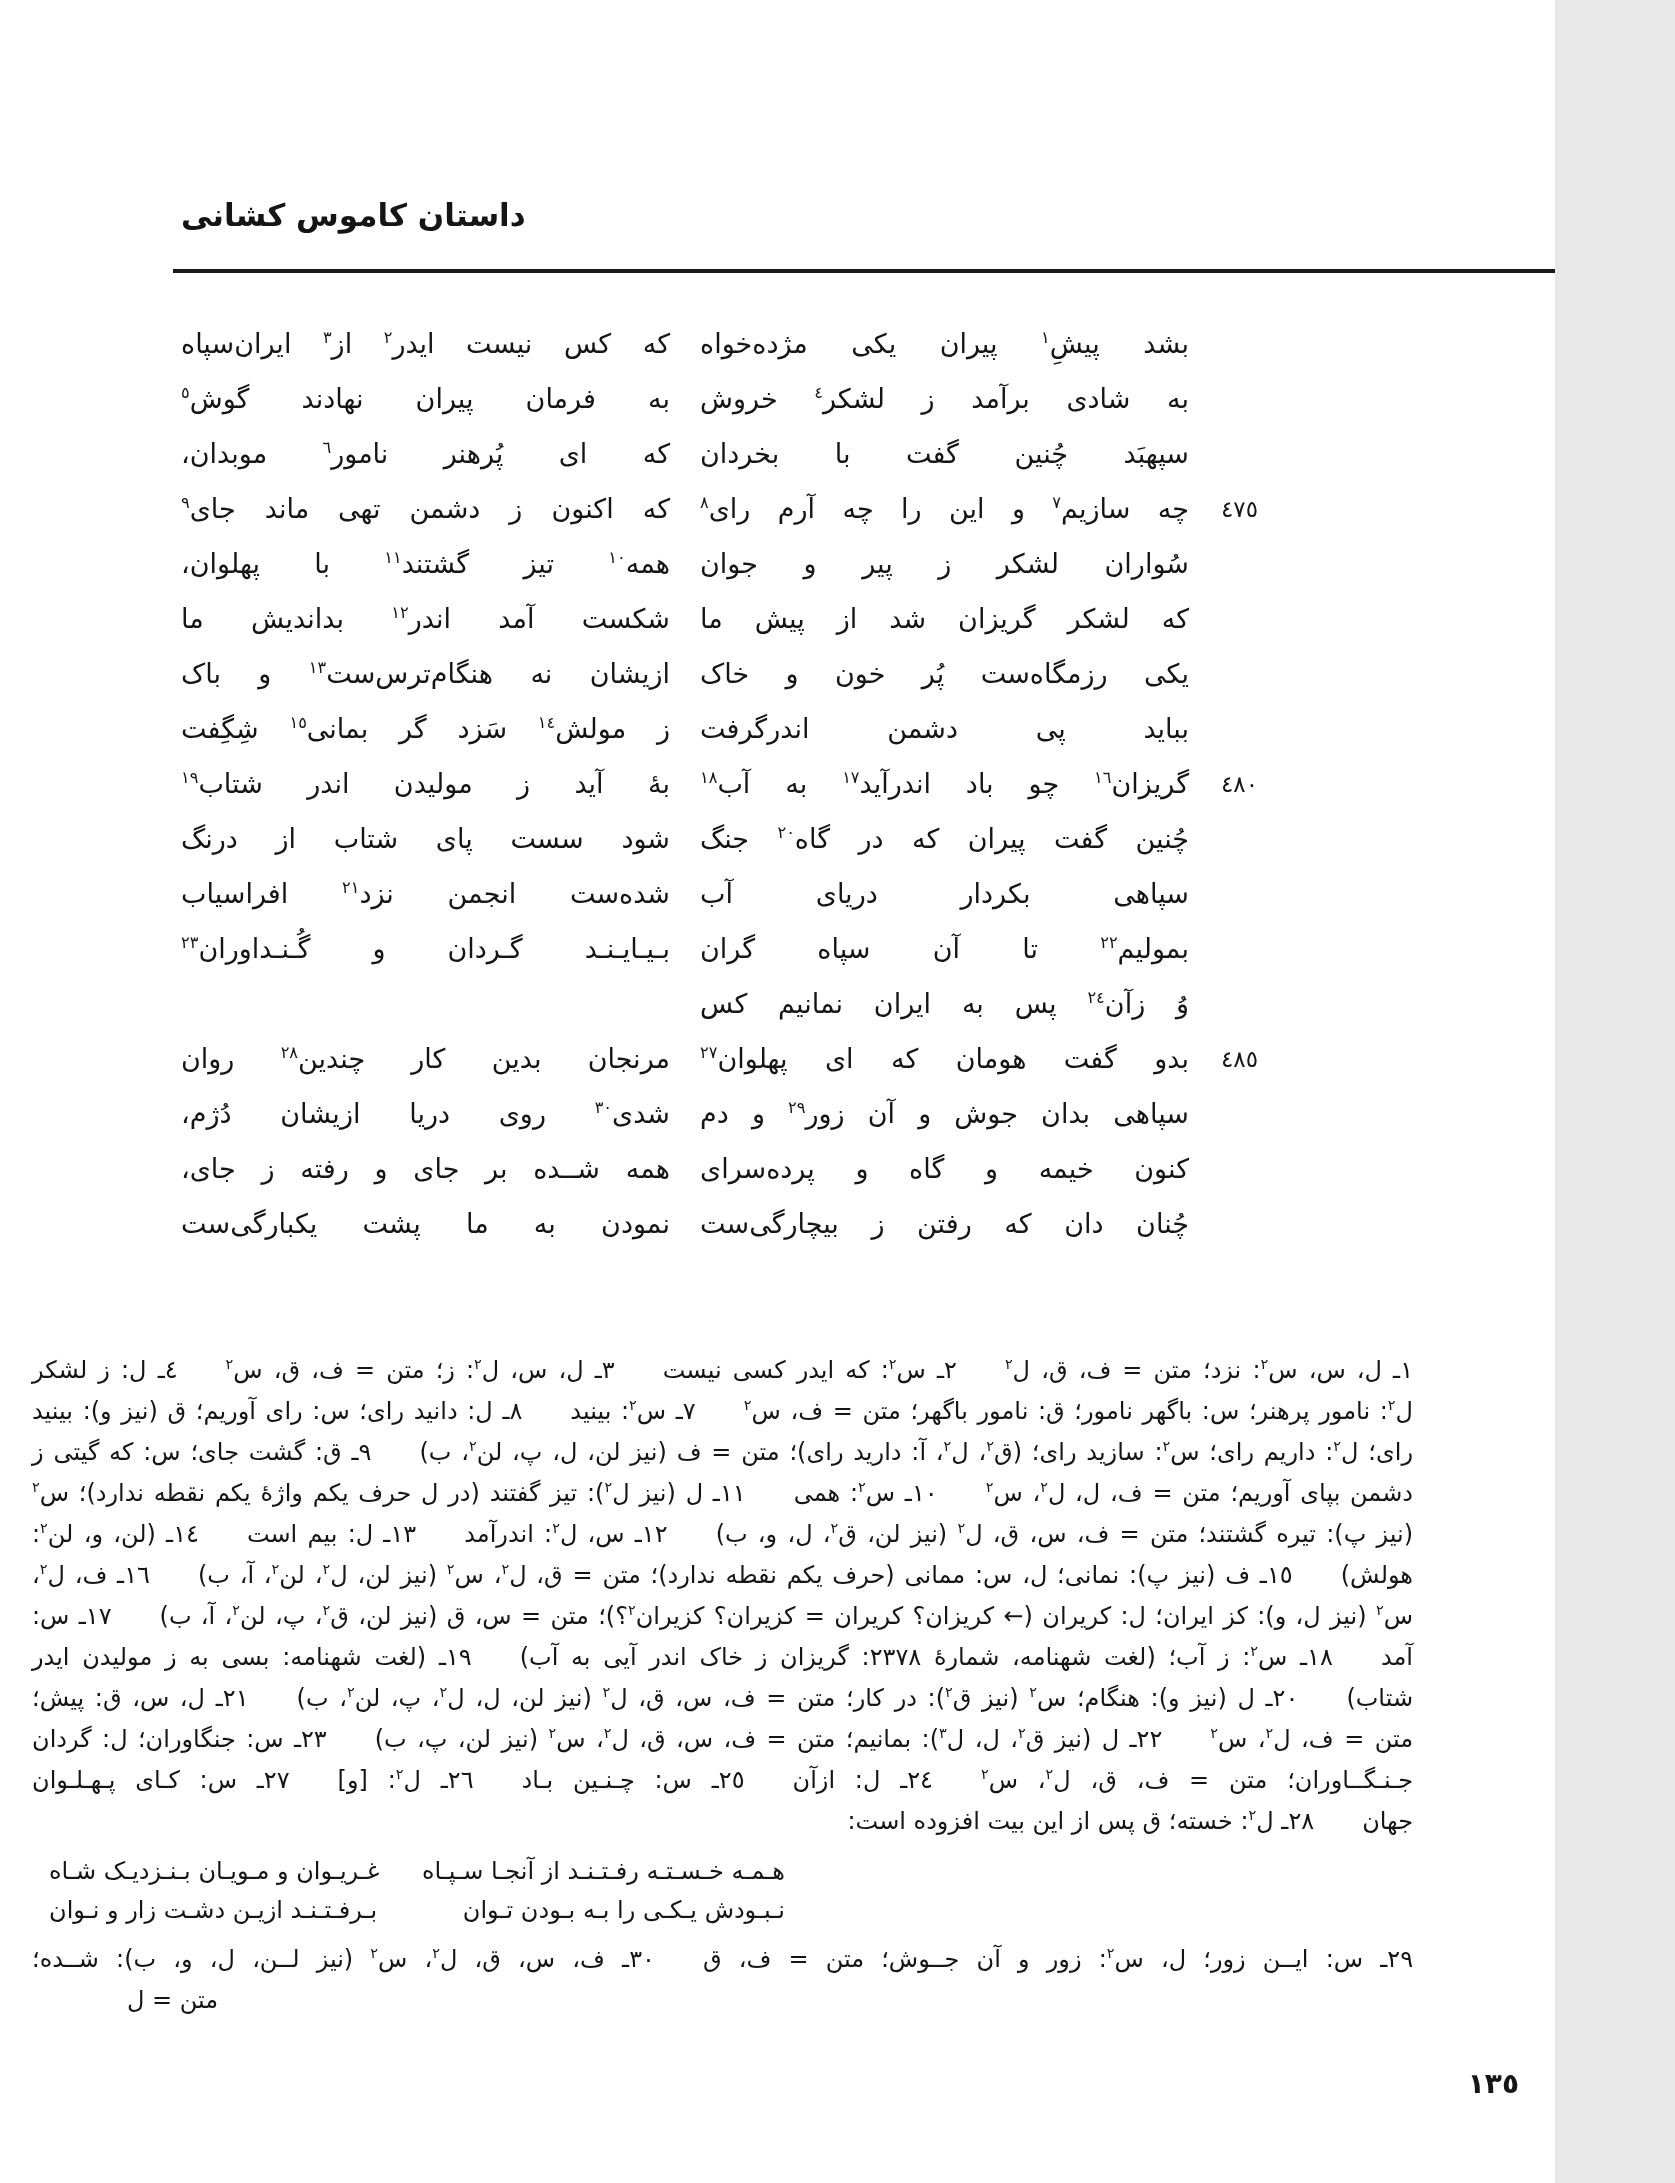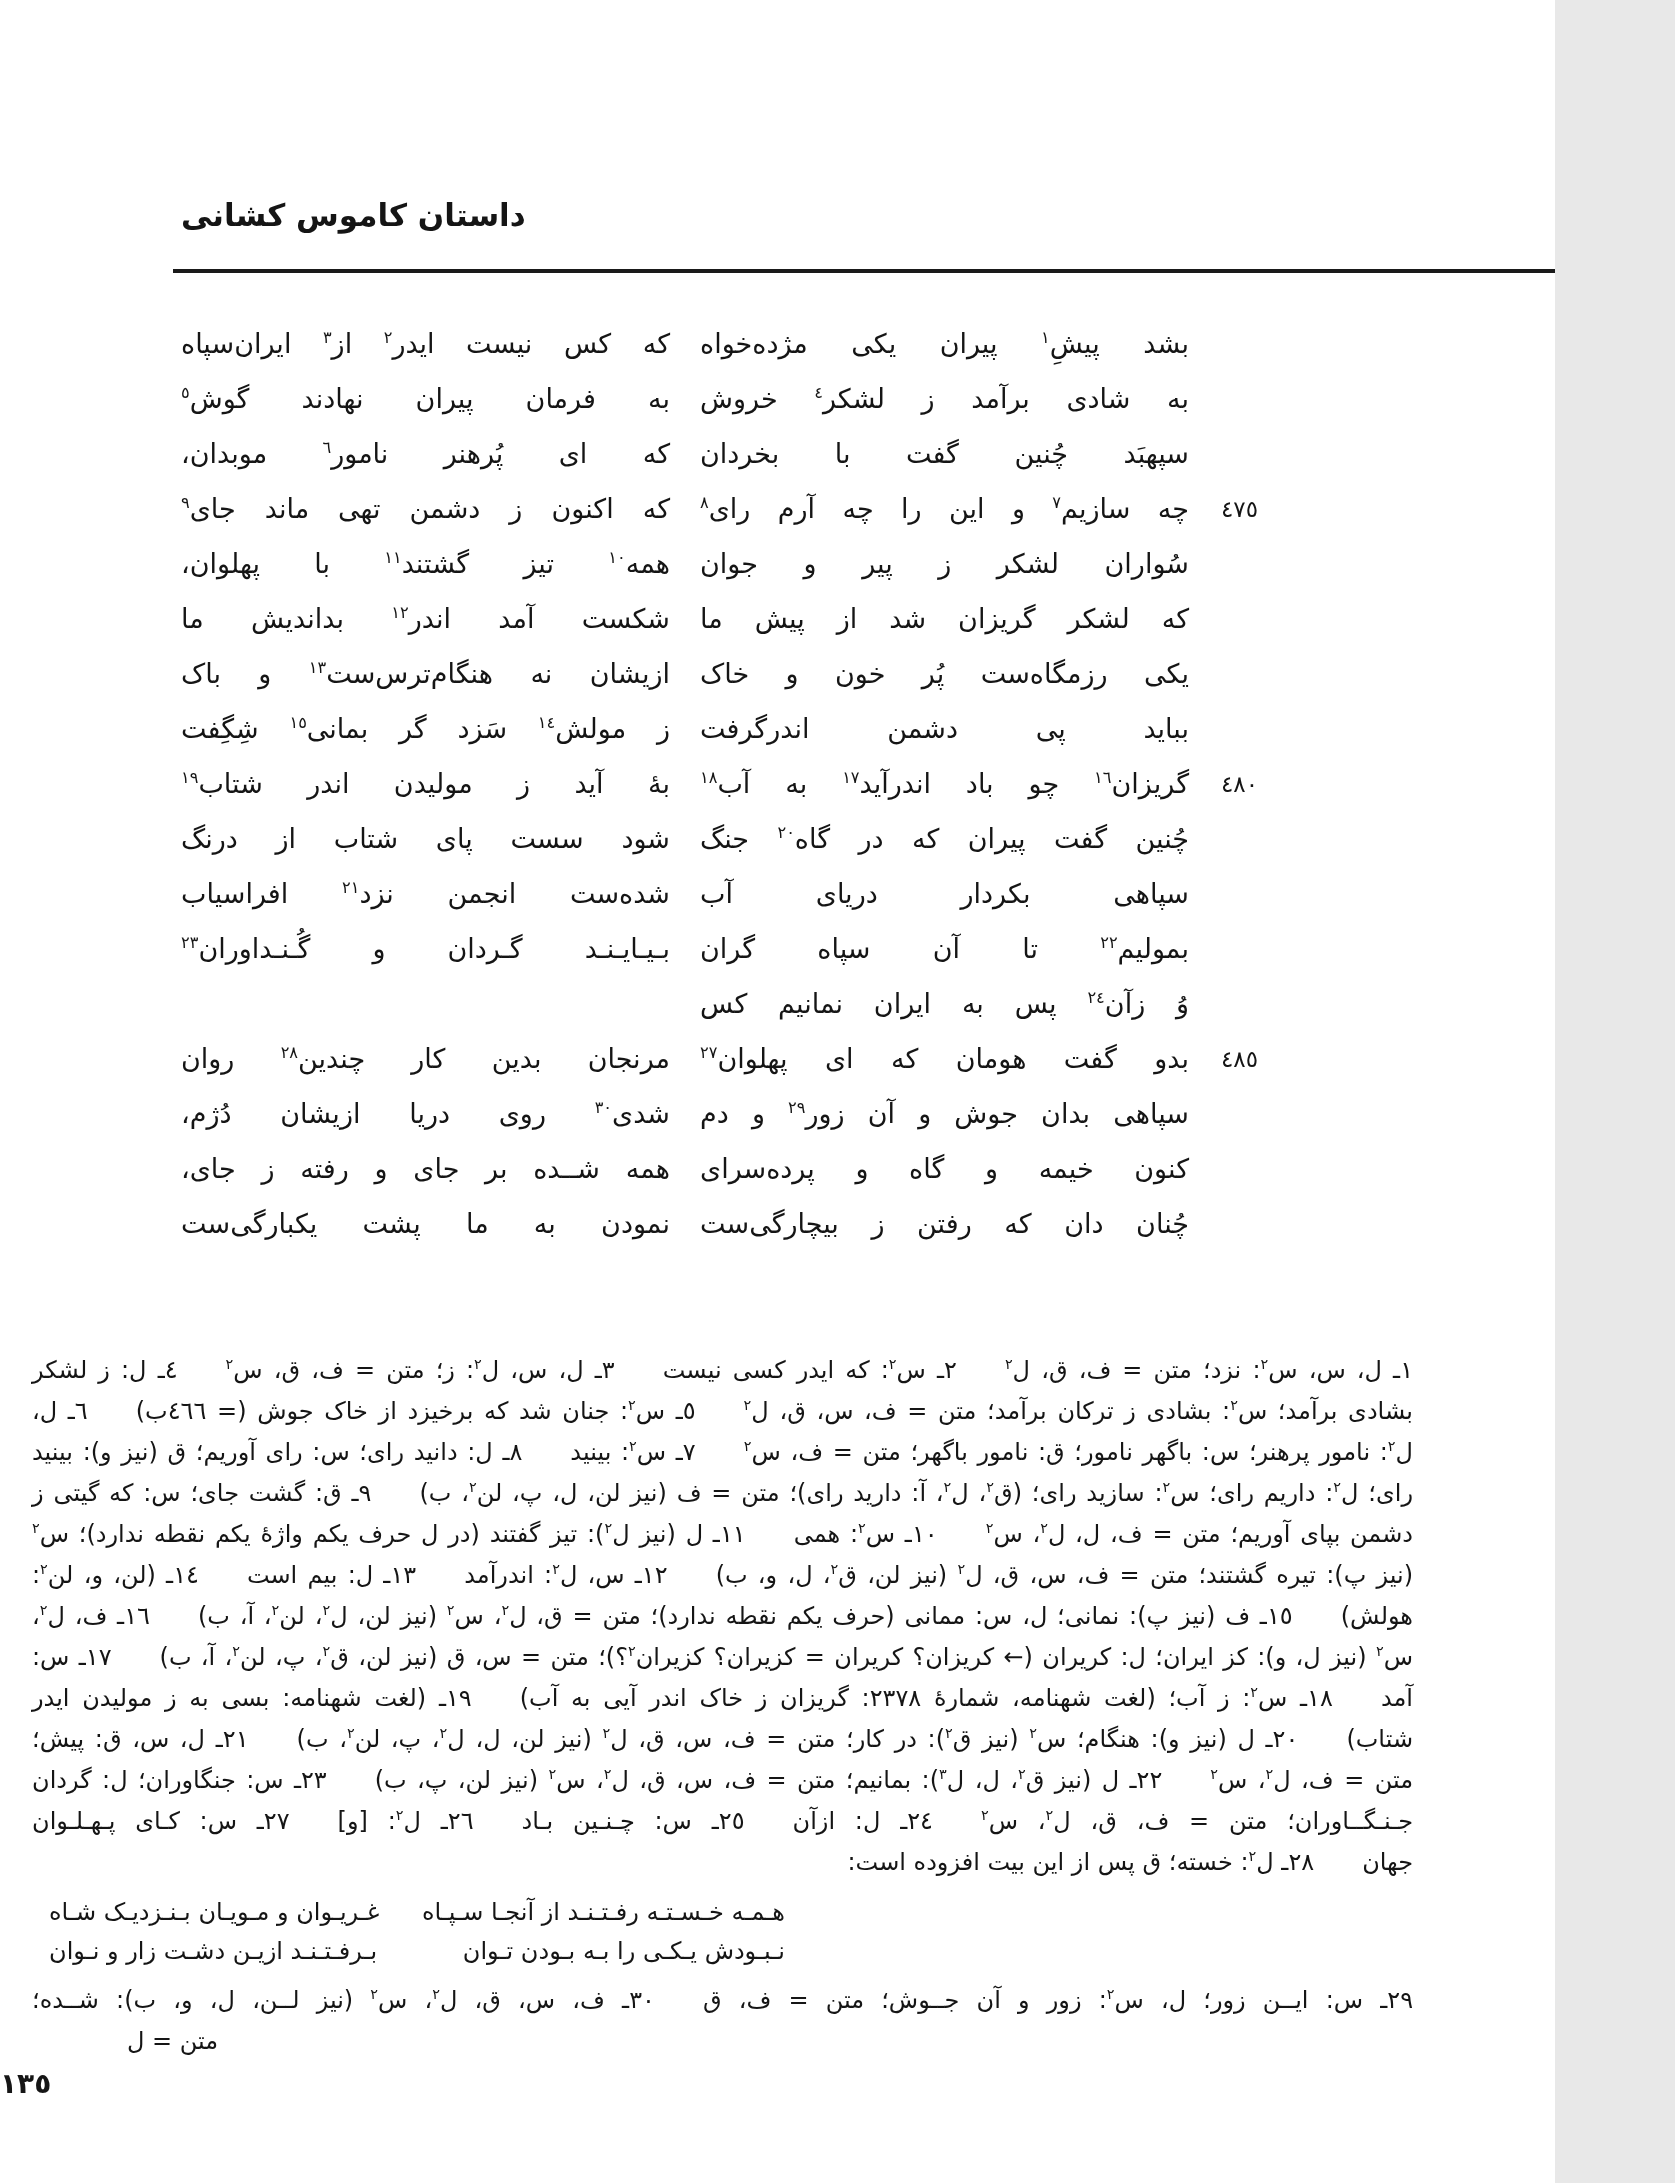--- a/index.html
+++ b/index.html
@@ -89,21 +89,21 @@
   .quote-line span{white-space:nowrap;}
   .fline.tail{
     text-align:left;
     text-align-last:left;
     padding-left:95px;
   }
   .page-number{
     position:absolute;
     left:0;right:36px;
     top:2067px;
-    text-align:left;
+    text-align:right;
     font-size:28px;
     font-weight:bold;
   }
 </style>
 </head>
 <body>
 
 <div class="page">
 
   <div class="header-title">داستان کاموس کشانی</div>
@@ -191,21 +191,20 @@
     </div>
     <div class="poem-row">
       <span class="vnum"></span>
       <div class="hemi right">چُنان دان که رفتن ز بیچارگی‌ست</div>
       <div class="hemi left">نمودن به ما پشت یکبارگی‌ست</div>
     </div>
   </div>
 
   <div class="footnotes">
     <div class="fline">١ـ ل، س، س<sup>٢</sup>: نزد؛ متن = ف، ق، ل<sup>٢</sup>  ٢ـ س<sup>٢</sup>: که ایدر کسی نیست  ٣ـ ل، س، ل<sup>٢</sup>: ز؛ متن = ف، ق، س<sup>٢</sup>  ٤ـ ل: ز لشکر</div>
-    <div class="fline">بشادی برآمد؛ س<sup>٢</sup>: بشادی ز ترکان برآمد؛ متن = ف، س، ق، ل<sup>٢</sup>  ٥ـ س<sup>٢</sup>: جنان شد که برخیزد از خاک جوش (= ٤٦٦ب)  ٦ـ ل،</div>
     <div class="fline">ل<sup>٢</sup>: نامور پرهنر؛ س: باگهر نامور؛ ق: نامور باگهر؛ متن = ف، س<sup>٢</sup>  ٧ـ س<sup>٢</sup>: بینید  ٨ـ ل: دانید رای؛ س: رای آوریم؛ ق (نیز و): بینید</div>
     <div class="fline">رای؛ ل<sup>٢</sup>: داریم رای؛ س<sup>٢</sup>: سازید رای؛ (ق<sup>٢</sup>، ل<sup>٢</sup>، آ: دارید رای)؛ متن = ف (نیز لن، ل، پ، لن<sup>٢</sup>، ب)  ٩ـ ق: گشت جای؛ س: که گیتی ز</div>
     <div class="fline">دشمن بپای آوریم؛ متن = ف، ل، ل<sup>٢</sup>، س<sup>٢</sup>  ١٠ـ س<sup>٢</sup>: همی  ١١ـ ل (نیز ل<sup>٢</sup>): تیز گفتند (در ل حرف یکم واژهٔ یکم نقطه ندارد)؛ س<sup>٢</sup></div>
     <div class="fline">(نیز پ): تیره گشتند؛ متن = ف، س، ق، ل<sup>٢</sup> (نیز لن، ق<sup>٢</sup>، ل، و، ب)  ١٢ـ س، ل<sup>٢</sup>: اندرآمد  ١٣ـ ل: بیم است  ١٤ـ (لن، و، لن<sup>٢</sup>:</div>
     <div class="fline">هولش)  ١٥ـ ف (نیز پ): نمانی؛ ل، س: ممانی (حرف یکم نقطه ندارد)؛ متن = ق، ل<sup>٢</sup>، س<sup>٢</sup> (نیز لن، ل<sup>٢</sup>، لن<sup>٢</sup>، آ، ب)  ١٦ـ ف، ل<sup>٢</sup>،</div>
     <div class="fline">س<sup>٢</sup> (نیز ل، و): کز ایران؛ ل: کریران (← کریزان؟ کریران = کزیران؟ کزیران<sup>٢</sup>؟)؛ متن = س، ق (نیز لن، ق<sup>٢</sup>، پ، لن<sup>٢</sup>، آ، ب)  ١٧ـ س:</div>
     <div class="fline">آمد  ١٨ـ س<sup>٢</sup>: ز آب؛ (لغت شهنامه، شمارهٔ ٢٣٧٨: گریزان ز خاک اندر آیی به آب)  ١٩ـ (لغت شهنامه: بسی به ز مولیدن ایدر</div>
     <div class="fline">شتاب)  ٢٠ـ ل (نیز و): هنگام؛ س<sup>٢</sup> (نیز ق<sup>٢</sup>): در کار؛ متن = ف، س، ق، ل<sup>٢</sup> (نیز لن، ل، ل<sup>٢</sup>، پ، لن<sup>٢</sup>، ب)  ٢١ـ ل، س، ق: پیش؛</div>
     <div class="fline">متن = ف، ل<sup>٢</sup>، س<sup>٢</sup>  ٢٢ـ ل (نیز ق<sup>٢</sup>، ل، ل<sup>٣</sup>): بمانیم؛ متن = ف، س، ق، ل<sup>٢</sup>، س<sup>٢</sup> (نیز لن، پ، ب)  ٢٣ـ س: جنگاوران؛ ل: گردان</div>
     <div class="fline">جـنـگــاوران؛ متن = ف، ق، ل<sup>٢</sup>، س<sup>٢</sup>  ٢٤ـ ل: ازآن  ٢٥ـ س: چـنـین بـاد  ٢٦ـ ل<sup>٢</sup>: [و]  ٢٧ـ س: کـای پـهـلـوان</div>

